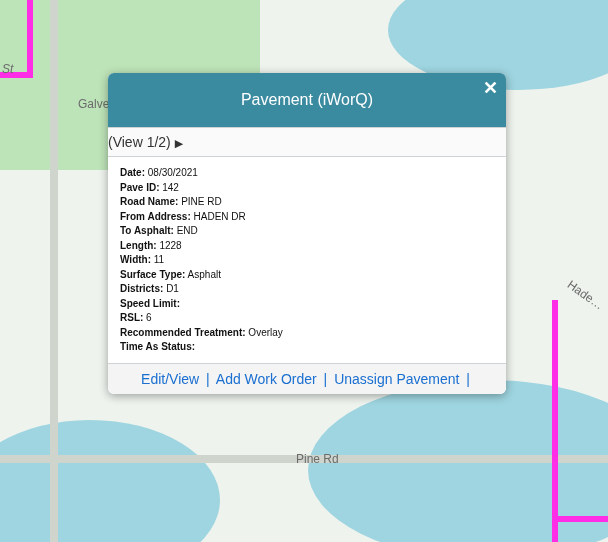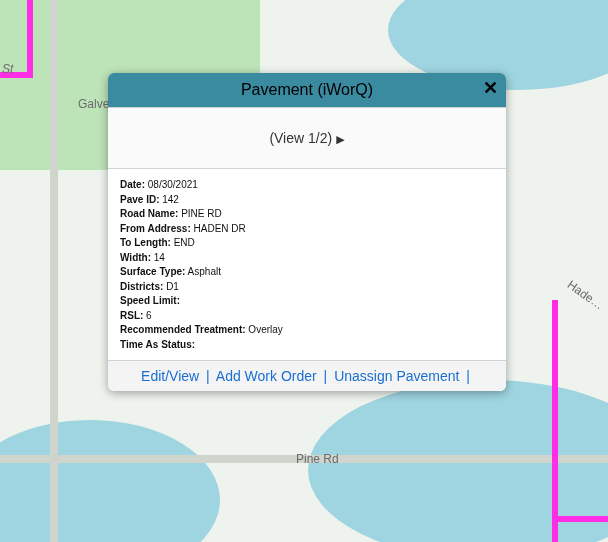--- a/index.html
+++ b/index.html
@@ -19,23 +19,23 @@
   .mag.m3{right:50px;top:300px;width:6px;height:242px;}
   .mag.m4{right:0;bottom:20px;width:56px;height:6px;}
   .maplabel{position:absolute;font-size:12px;color:#6b6b6b;}
   .maplabel.l1{left:78px;top:97px;}
   .maplabel.l2{left:2px;top:62px;font-style:italic;}
   .maplabel.l3{left:296px;top:452px;}
   .maplabel.l4{right:2px;top:288px;transform:rotate(35deg);}
 
   
   .popup{position:absolute;left:108px;top:73px;width:398px;background:#fff;border-radius:6px;box-shadow:0 2px 10px rgba(0,0,0,0.35);overflow:hidden;}
-  .popup-header{position:relative;background:#3a8aa0;padding:8px 0;text-align:center;font-size:16px;color:#000000;font-weight:400;}
+  .popup-header{position:relative;background:#3a8aa0;padding:18px 0;text-align:center;font-size:16px;color:#ffffff;font-weight:400;}
   .close-btn{position:absolute;right:8px;top:6px;font-size:18px;font-weight:bold;cursor:pointer;line-height:1;}
-  .pager{border-top:1px solid #cfd3d6;border-bottom:1px solid #cfd3d6;background:#fafafa;padding:22px 0;text-align:center;font-size:14px;color:#333;cursor:pointer;}
+  .pager{border-top:1px solid #cfd3d6;border-bottom:1px solid #cfd3d6;background:#fafafa;padding:6px 0;font-size:14px;color:#333;cursor:pointer;}
   .pager .chev{display:inline-block;margin-left:4px;font-size:11px;}
   .body-wrap{position:relative;}
   .body{max-height:274px;overflow-y:auto;padding:8px 14px 8px 12px;font-size:10px;line-height:1.35;color:#111;}
   .body::-webkit-scrollbar{width:10px;}
   .body::-webkit-scrollbar-thumb{background:#9aa0a6;border-radius:5px;}
   .body::-webkit-scrollbar-track{background:transparent;}
   .row{margin:1px 0;}
   .row .k{font-weight:bold;}
   .footer{border-top:1px solid #cfd3d6;background:#f4f4f4;padding:7px 16px;text-align:center;font-size:14px;}
   .footer a{color:#1a6fd1;text-decoration:none;cursor:pointer;}
@@ -68,22 +68,23 @@
   </div>
   <div class="pager">
     <span>(View 1/2)</span><span class="chev">▶</span>
   </div>
   <div class="body-wrap">
     <div class="body" id="popup-body">
         <div class="row"><span class="k">Date:</span><span> 08/30/2021</span></div>
         <div class="row"><span class="k">Pave ID:</span><span> 142</span></div>
         <div class="row"><span class="k">Road Name:</span><span> PINE RD</span></div>
         <div class="row"><span class="k">From Address:</span><span> HADEN DR</span></div>
-        <div class="row"><span class="k">To Length:</span><span> END</span></div>
-        <div class="row"><span class="k">Width:</span><span> 14</span></div>
+        <div class="row"><span class="k">To Asphalt:</span><span> END</span></div>
+        <div class="row"><span class="k">Length:</span><span> 1228</span></div>
+        <div class="row"><span class="k">Width:</span><span> 11</span></div>
         <div class="row"><span class="k">Surface Type:</span><span> Asphalt</span></div>
         <div class="row"><span class="k">Districts:</span><span> D1</span></div>
         <div class="row"><span class="k">Speed Limit:</span><span> </span></div>
         <div class="row"><span class="k">RSL:</span><span> 6</span></div>
         <div class="row"><span class="k">Recommended Treatment:</span><span> Overlay</span></div>
         <div class="row"><span class="k">Time As Status:</span><span> </span></div>
       </div>
   </div>
   <div class="footer">
     <a>Edit/View</a>

